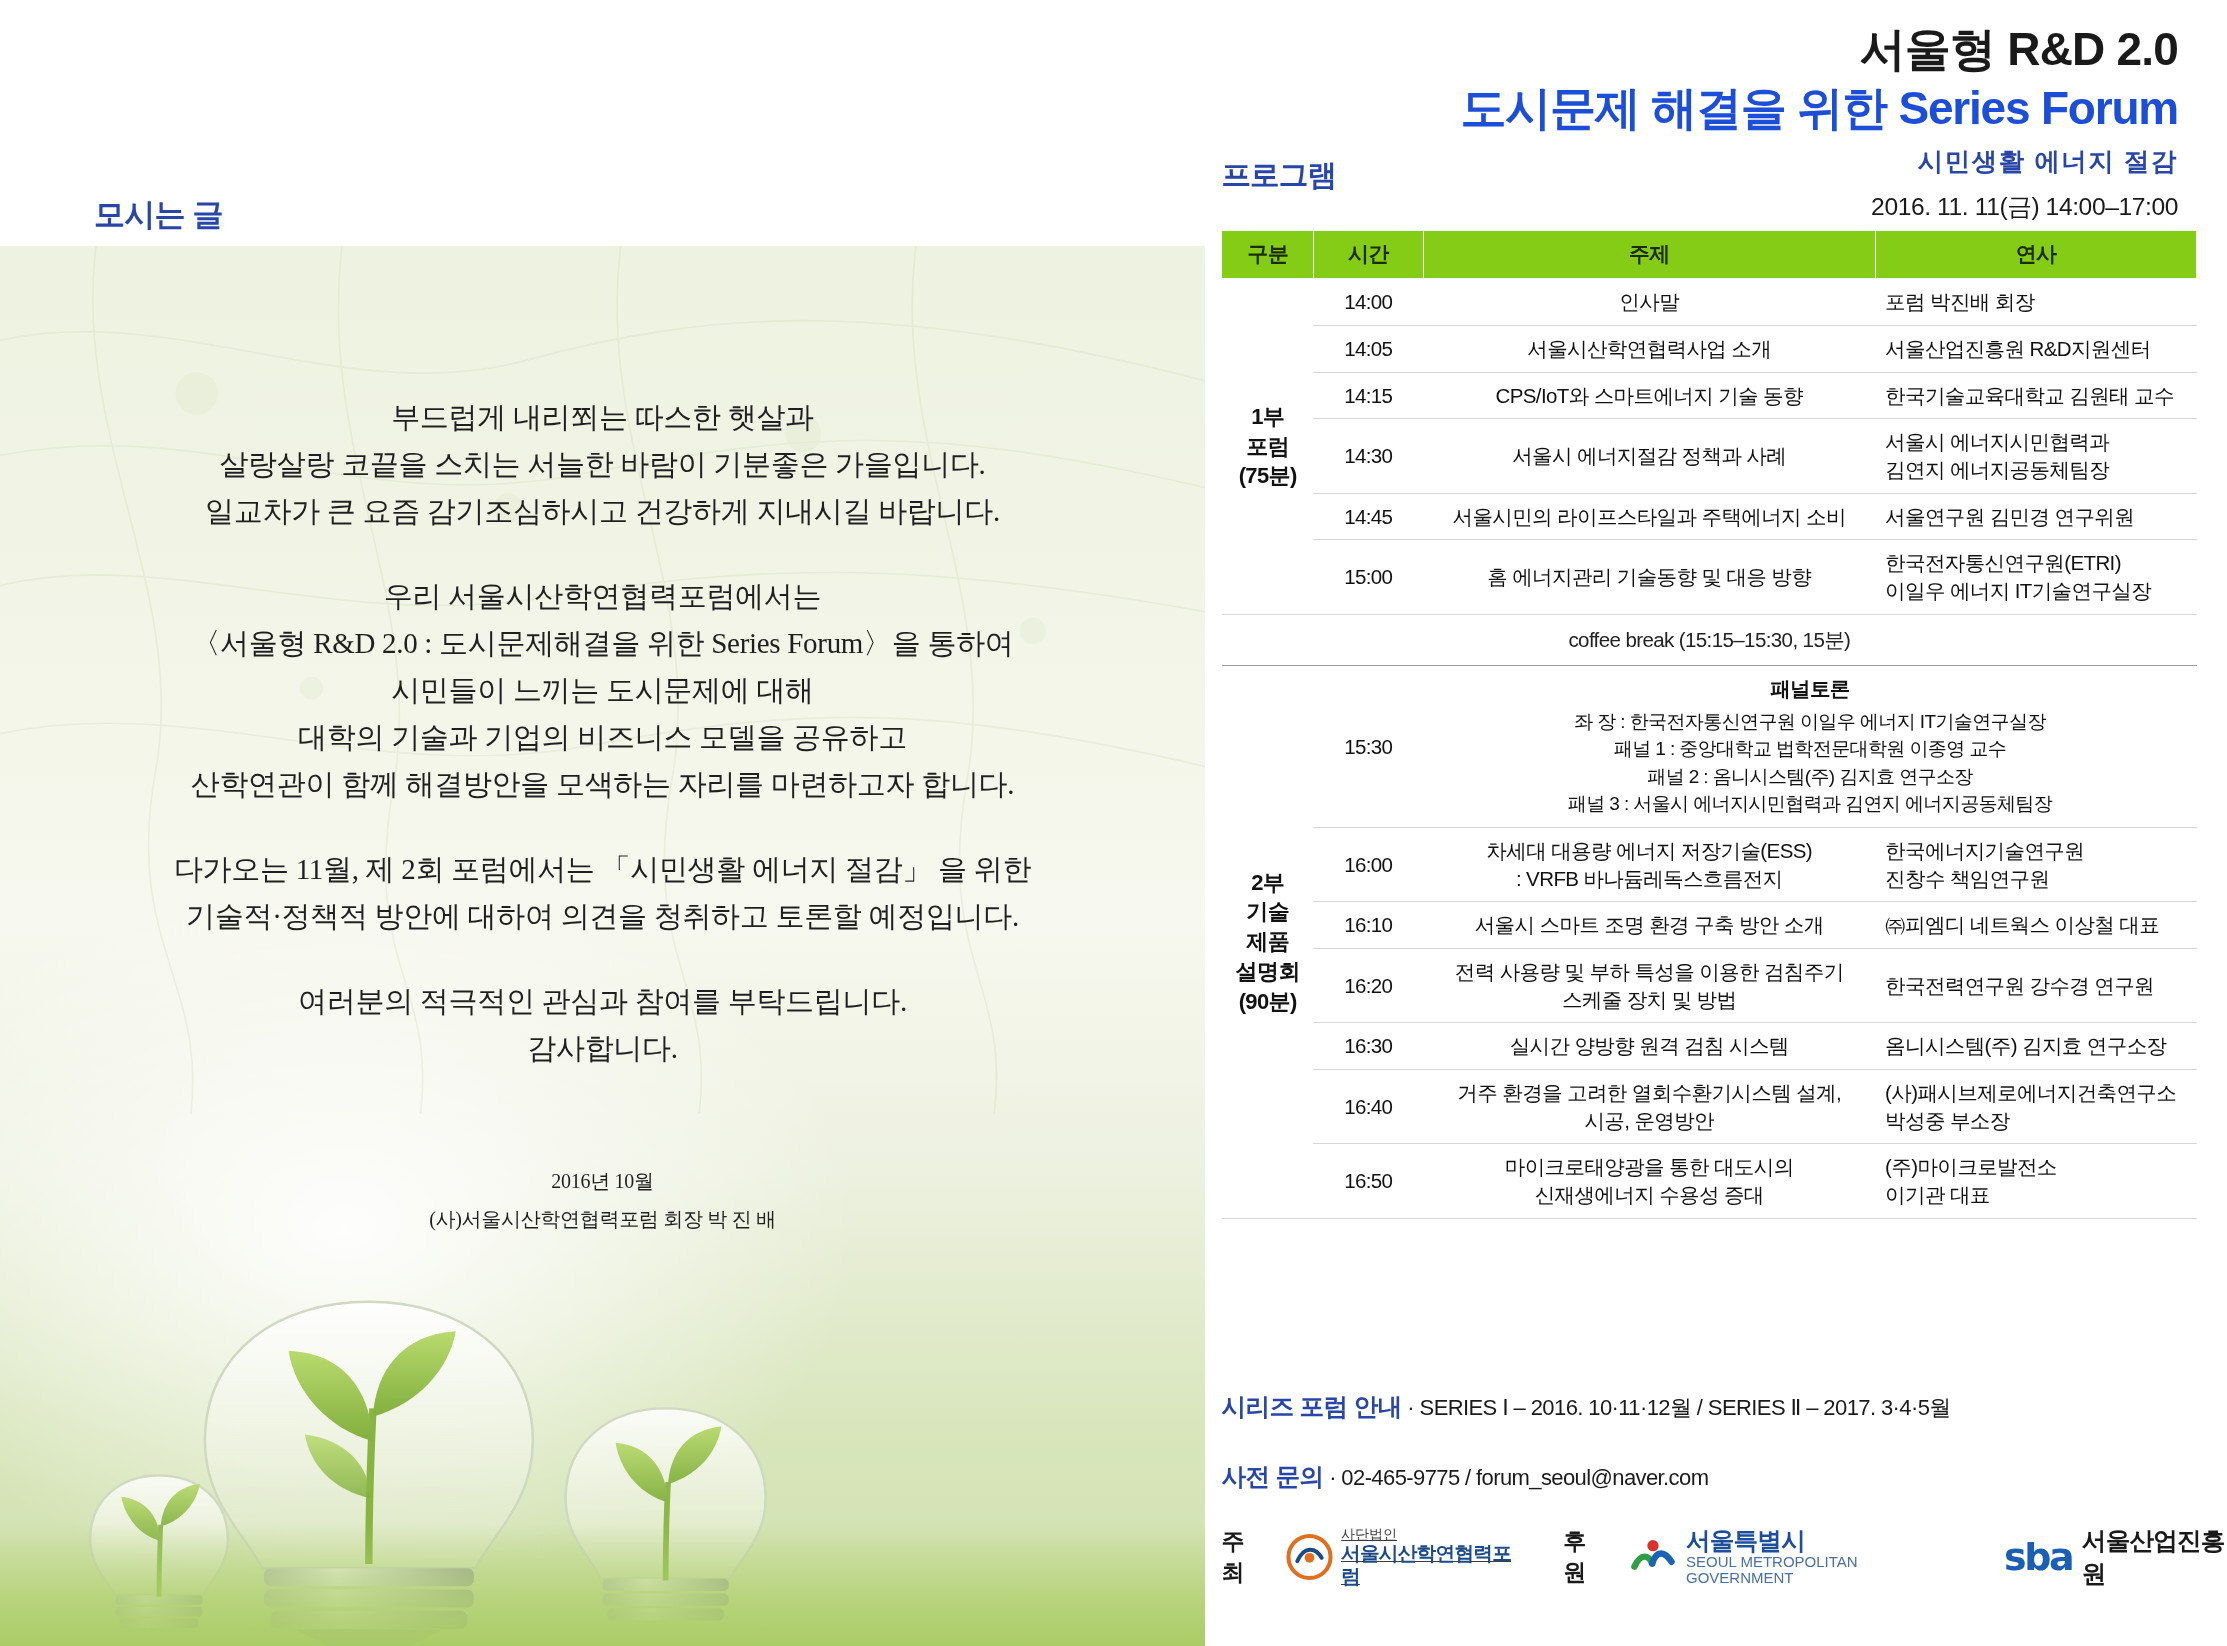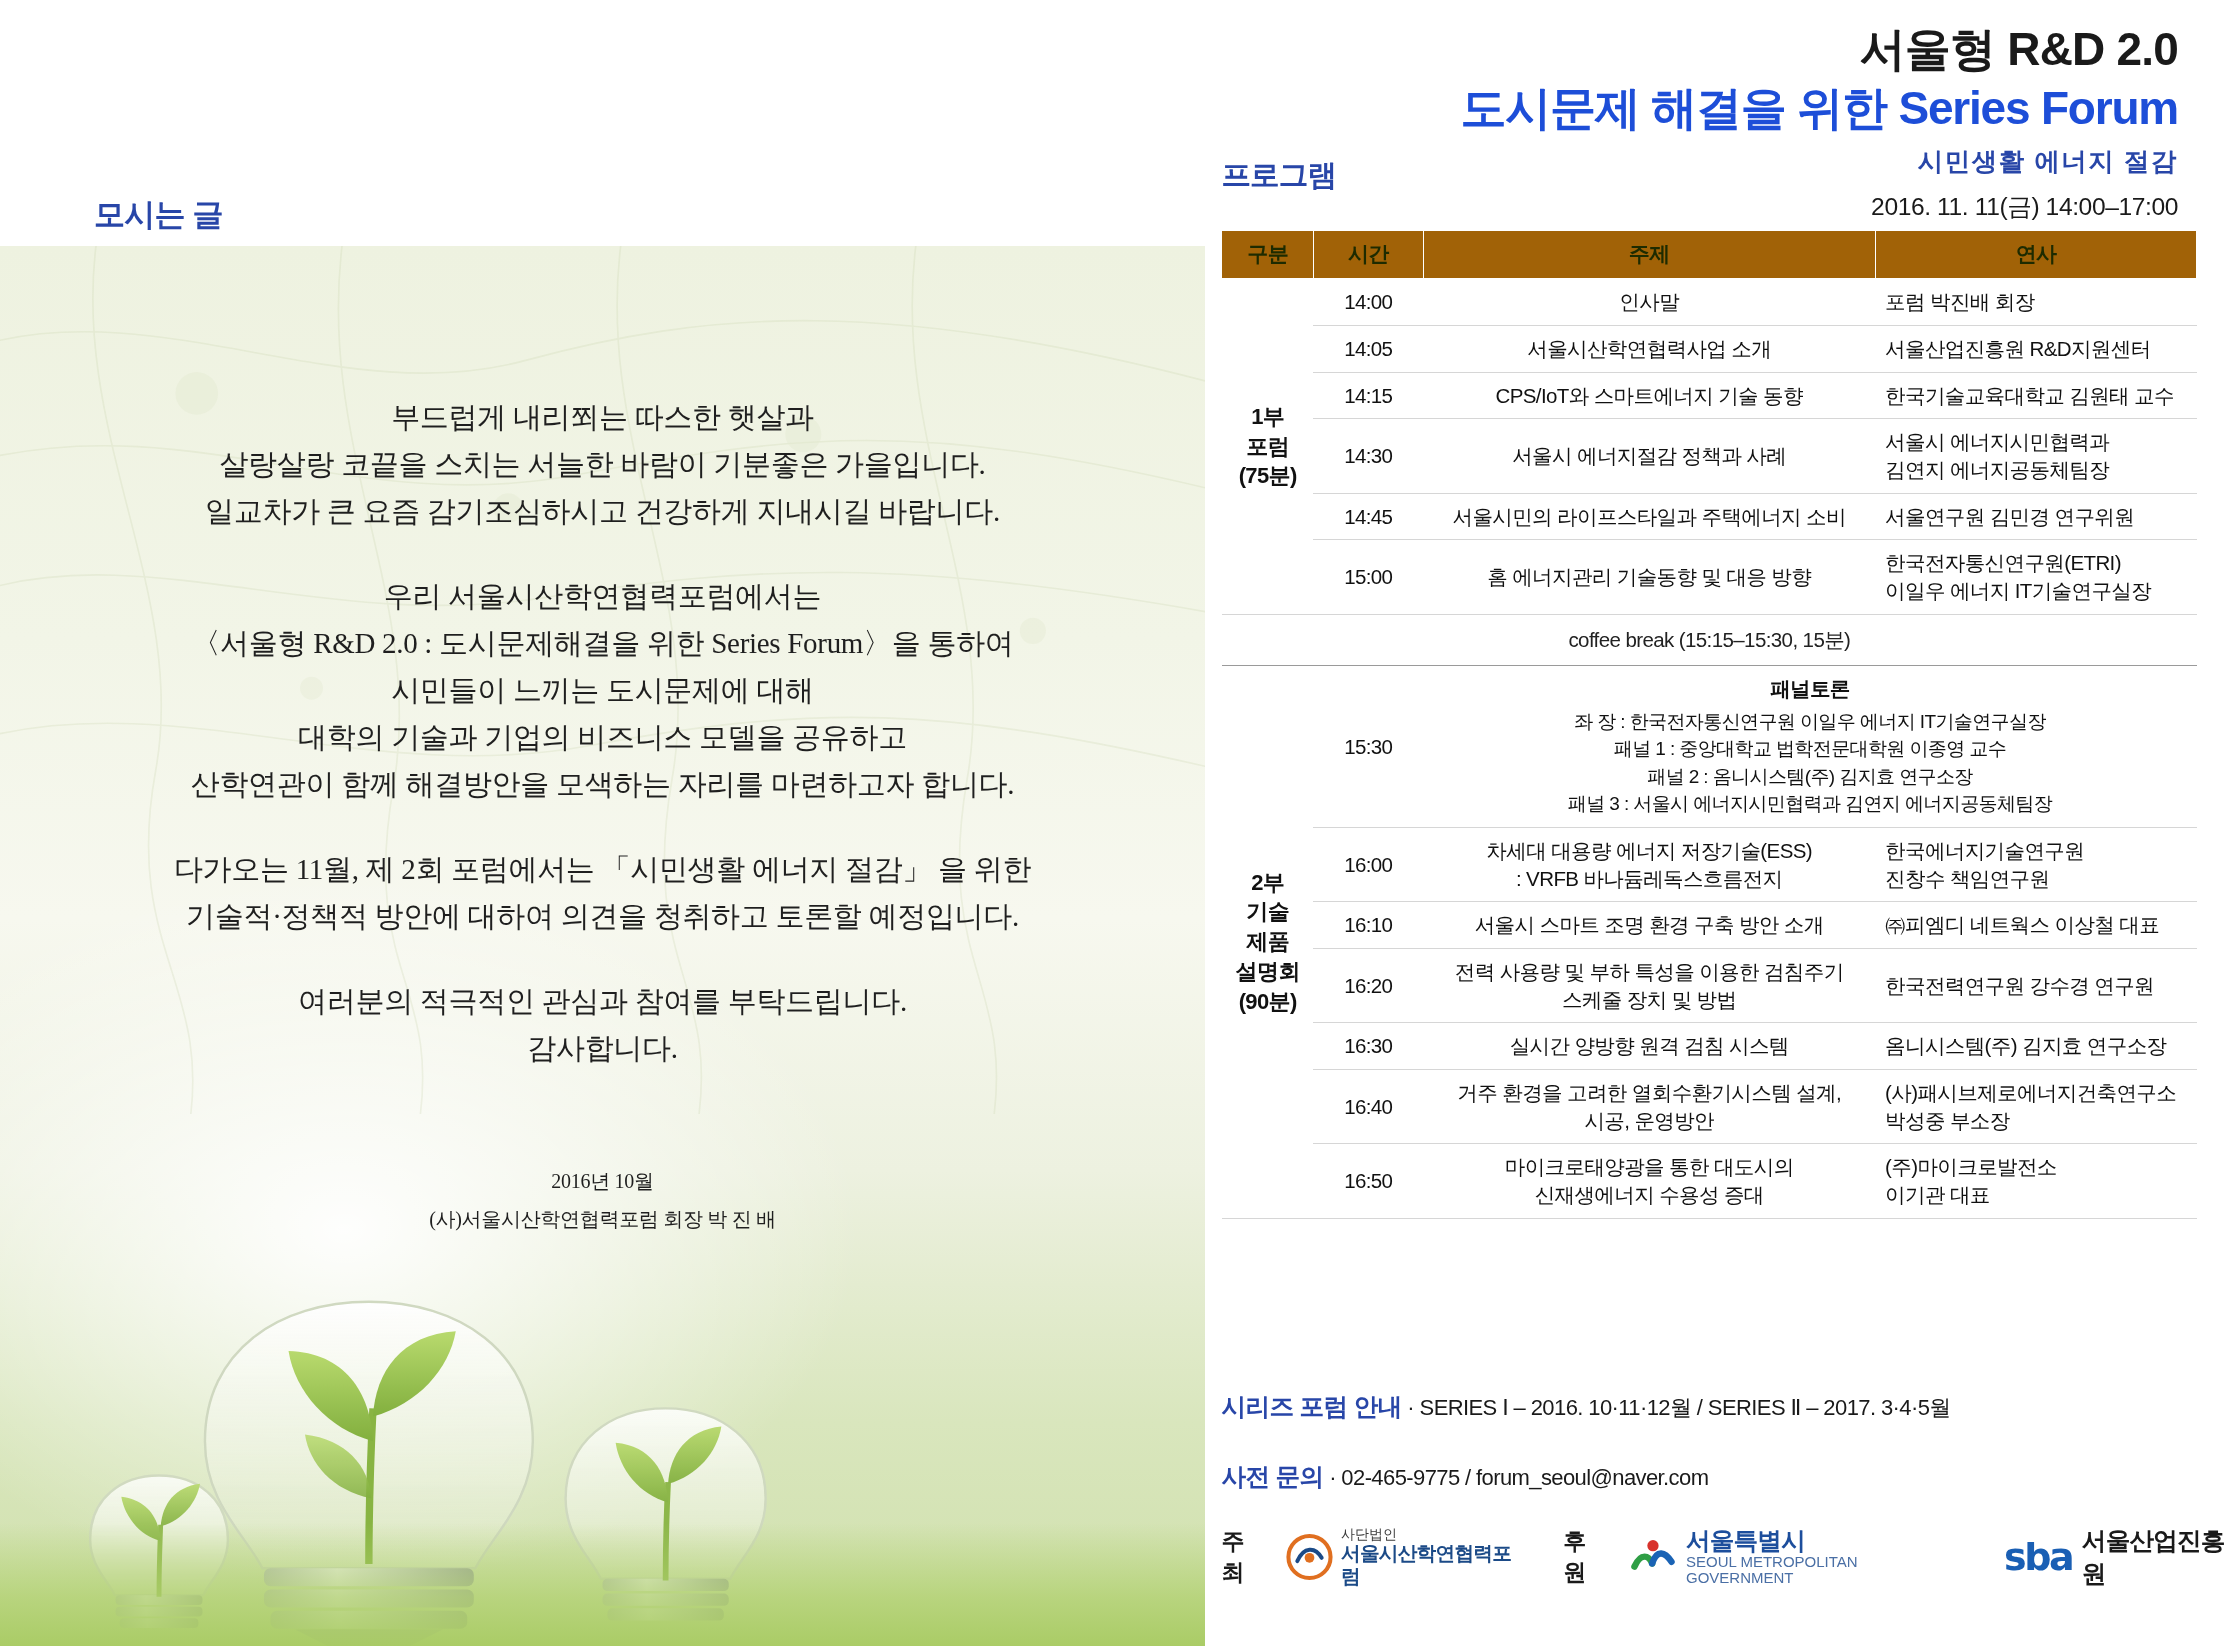--- a/index.html
+++ b/index.html
@@ -147,21 +147,21 @@
     position: absolute;
     left: 16.4px;
     top: -16.4px;
     width: 976px;
     border-collapse: collapse;
     font-size: 20.5px;
     color: #111;
     letter-spacing: -0.6px;
   }
   table.prog th {
-    background: #a16207;
+    background: #84cc16;
     color: #1d2b00;
     font-weight: bold;
     font-size: 21px;
     padding: 9.8px 0;
     border: 0.8px solid #ffffff;
     text-align: center;
   }
   table.prog td {
     border-top: 0.8px solid #d6d6d6;
     border-bottom: 0.8px solid #d6d6d6;
@@ -227,20 +227,21 @@
   .sp-lbl {
     font-size: 23px;
     font-weight: bold;
     color: #1a1a1a;
     letter-spacing: -0.8px;
   }
   .org-mark {
     font-size: 14px;
     color: #3b3b3b;
     line-height: 1.15;
+    text-decoration: underline;
   }
   .org-mark b { font-size: 19.7px; color: #1b4a87; display:block; letter-spacing:-0.8px;}
   .seoul-logo { font-size: 24.6px; font-weight: bold; color:#1d4e9c; letter-spacing:-0.8px;}
   .seoul-sub { font-size: 15px; color:#4a6fa5; letter-spacing:0px;}
   .sba-logo { font-size: 38px; font-weight: bold; color:#1a5fb4; letter-spacing:-2.5px; font-family:"DejaVu Sans", sans-serif;}
   .sba-txt { font-size: 24.6px; font-weight: bold; color:#1a1a1a; letter-spacing:-0.8px;}
 </style>
 </head>
 <body>
 

